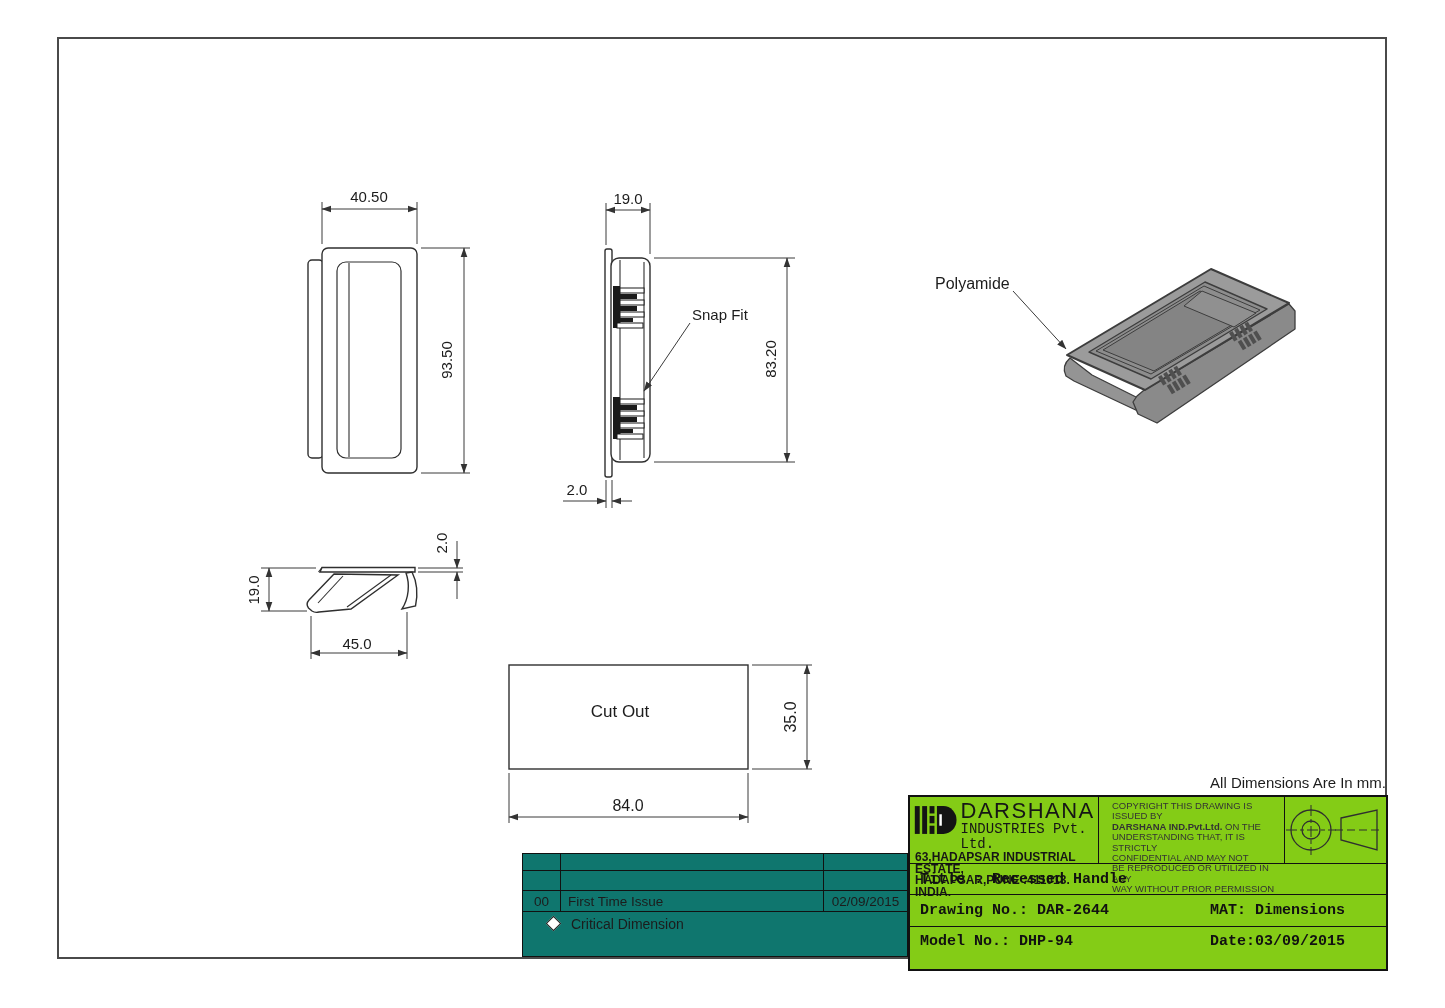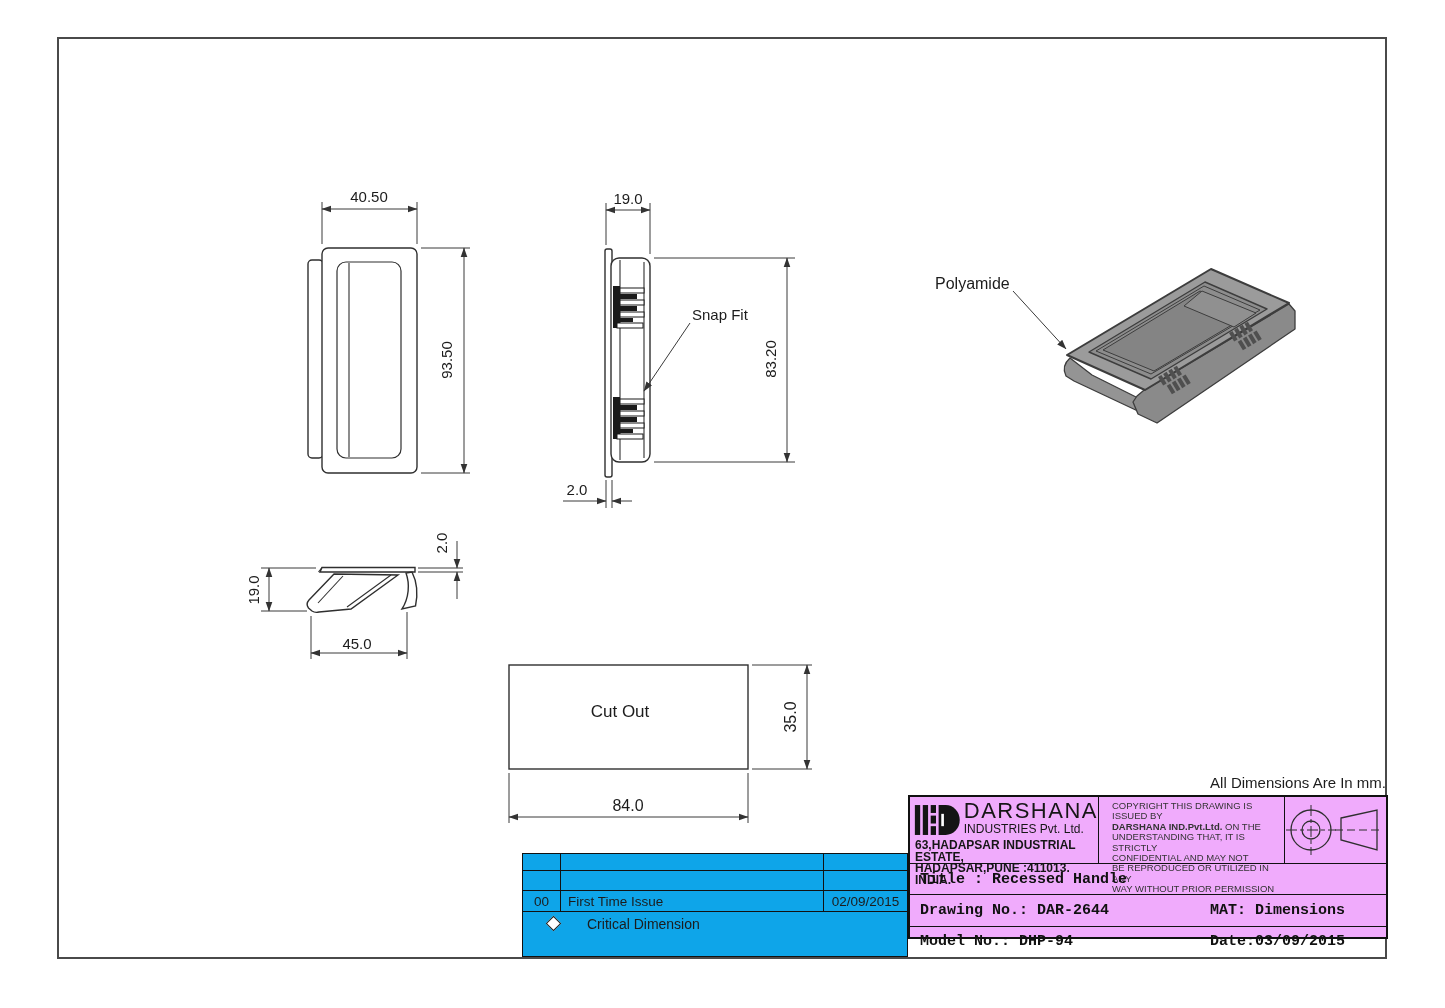--- a/index.html
+++ b/index.html
@@ -20,52 +20,52 @@
   .dim{stroke:#3a3a3a;stroke-width:1;fill:none;}
   .dim-text{font-family:"Liberation Sans",sans-serif;font-size:15px;fill:#1c1c1c;}
   .dim-text-lg{font-family:"Liberation Sans",sans-serif;font-size:16px;fill:#1c1c1c;}
   .note-text{font-family:"Liberation Sans",sans-serif;font-size:15px;fill:#1c1c1c;}
   .tabw{fill:#fff;stroke:#1a1a1a;stroke-width:1;}
   .iso-stroke{stroke:#3d3d3d;stroke-linejoin:round;}
 
   
   #rev-table{
     position:absolute;left:522px;top:853px;width:386px;height:104px;
-    border:1.5px solid #111;box-sizing:border-box;background:#0ea5e9;
+    border:1.5px solid #111;box-sizing:border-box;background:#0f766e;
     font-size:13.5px;
     text-align:right;
   }
   .rt-row{display:flex;box-sizing:border-box;border-bottom:1.2px solid #111;}
-  .rt-row:last-child{border-bottom:none;gap:16px;}
+  .rt-row:last-child{border-bottom:none;}
   .rt-c1{width:38px;box-sizing:border-box;border-right:1.2px solid #111;
     display:flex;align-items:center;justify-content:center;}
   .rt-c2{flex:1;box-sizing:border-box;border-right:1.2px solid #111;
     display:flex;align-items:center;padding-left:7px;}
   .rt-c2.center{justify-content:center;padding-left:0;}
   .rt-c3{width:83px;display:flex;align-items:center;justify-content:center;}
   .rt-critical{display:flex;align-items:center;padding-left:25px;font-size:14px;}
   .diamond{
     width:9px;height:9px;border:1.5px solid #222;transform:rotate(45deg);
     display:inline-block;margin-right:12px;background:#fff;flex:0 0 auto;
   }
 
   
   #title-block{
-    position:absolute;left:908px;top:795px;width:480px;height:144px;
-    border:2px solid #111;box-sizing:border-box;background:#f0abfc;
+    position:absolute;left:908px;top:795px;width:480px;height:176px;
+    border:2px solid #111;box-sizing:border-box;background:#84cc16;
   }
   .tb-row1{display:flex;height:66px;box-sizing:border-box;}
   .tb-logo-cell{width:189px;box-sizing:border-box;border-right:1.4px solid #111;padding:3px 0 0 4px;}
   .tb-copy-cell{width:186px;box-sizing:border-box;border-right:1.4px solid #111;
     padding:4px 0 0 5px;font-size:9.5px;line-height:10.4px;color:#333;letter-spacing:0;margin-left:8px;}
   .tb-sym-cell{flex:1;display:flex;align-items:center;justify-content:center;}
   .logo-top{display:flex;align-items:flex-start;}
   .logo-names{margin-left:4px;}
   .logo-name{font-size:22px;letter-spacing:1.5px;line-height:22px;color:#161616;}
-  .logo-sub{font-size:12px;line-height:15px;color:#161616;}
+  .logo-sub{font-size:14px;line-height:15px;color:#161616;font-family:Liberation Mono, monospace;}
   .logo-addr{font-size:12px;font-weight:700;line-height:11.5px;color:#161616;margin-left:1px;}
   .tb-mono-row{
     font-family:"Liberation Mono",monospace;font-weight:700;font-size:15px;
     box-sizing:border-box;border-top:1.4px solid #111;display:flex;align-items:center;
     padding-left:10px;position:relative;white-space:pre;color:#111;text-align:center;
   }
   .tb-title-row{height:31px;}
   .tb-line-row{height:32px;}
   .tb-last-row{height:30px;}
   .tb-right-field{position:absolute;left:300px;}

